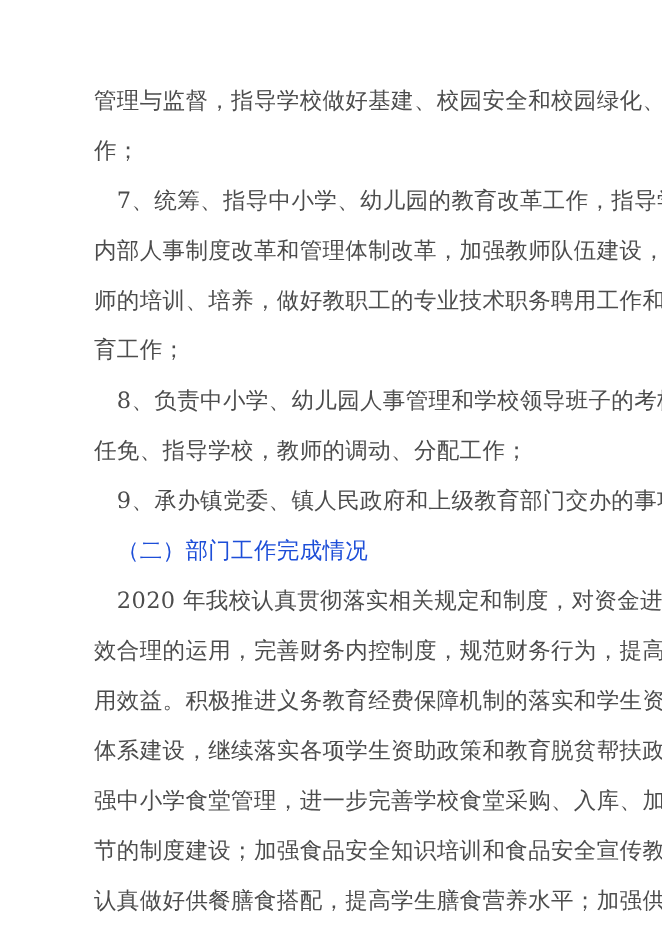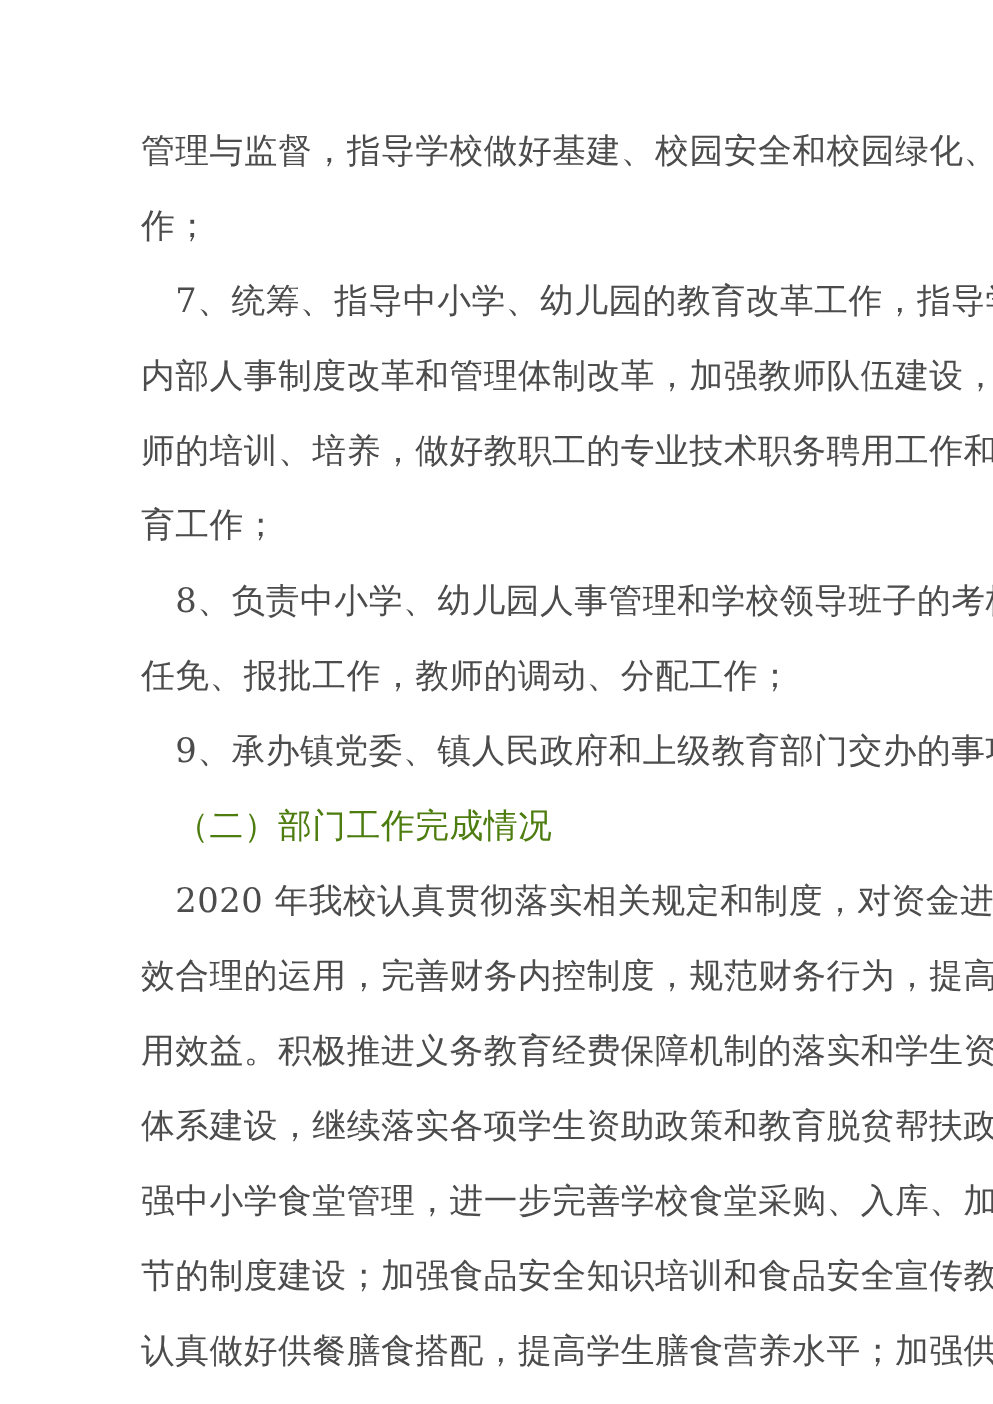--- a/index.html
+++ b/index.html
@@ -66,25 +66,25 @@
     <div class="doc-line justify" style="color: rgb(76, 76, 76);">　7、统筹、指导中小学、幼儿园的教育改革工作，指导学校</div>
 
     <div class="doc-line justify" style="color: rgb(76, 76, 76);">内部人事制度改革和管理体制改革，加强教师队伍建设，抓好教</div>
 
     <div class="doc-line justify" style="color: rgb(76, 76, 76);">师的培训、培养，做好教职工的专业技术职务聘用工作和继续教</div>
 
     <div class="doc-line short" style="color: rgb(76, 76, 76); font-family: Liberation Mono, monospace;">育工作；</div>
 
     <div class="doc-line justify" style="color: rgb(76, 76, 76);">　8、负责中小学、幼儿园人事管理和学校领导班子的考核、</div>
 
-    <div class="doc-line short" style="color: rgb(76, 76, 76);">任免、报批工作，教师的调动、分配工作；</div>
+    <div class="doc-line short" style="color: rgb(76, 76, 76);">任免、指导学校，教师的调动、分配工作；</div>
 
     <div class="doc-line short" style="color: rgb(76, 76, 76);">　9、承办镇党委、镇人民政府和上级教育部门交办的事项。</div>
 
-    <div class="doc-line short" style="color: #4d7c0f;">　（二）部门工作完成情况</div>
+    <div class="doc-line short" style="color: #1d4ed8;">　（二）部门工作完成情况</div>
 
     <div class="doc-line justify" style="color: rgb(76, 76, 76);">　2020 年我校认真贯彻落实相关规定和制度，对资金进行有</div>
 
     <div class="doc-line justify" style="color: rgb(76, 76, 76);">效合理的运用，完善财务内控制度，规范财务行为，提高资金使</div>
 
     <div class="doc-line justify" style="color: rgb(76, 76, 76);">用效益。积极推进义务教育经费保障机制的落实和学生资助保障</div>
 
     <div class="doc-line justify" style="color: rgb(76, 76, 76);">体系建设，继续落实各项学生资助政策和教育脱贫帮扶政策。加</div>
 
     <div class="doc-line justify" style="color: rgb(76, 76, 76);">强中小学食堂管理，进一步完善学校食堂采购、入库、加工各环</div>

